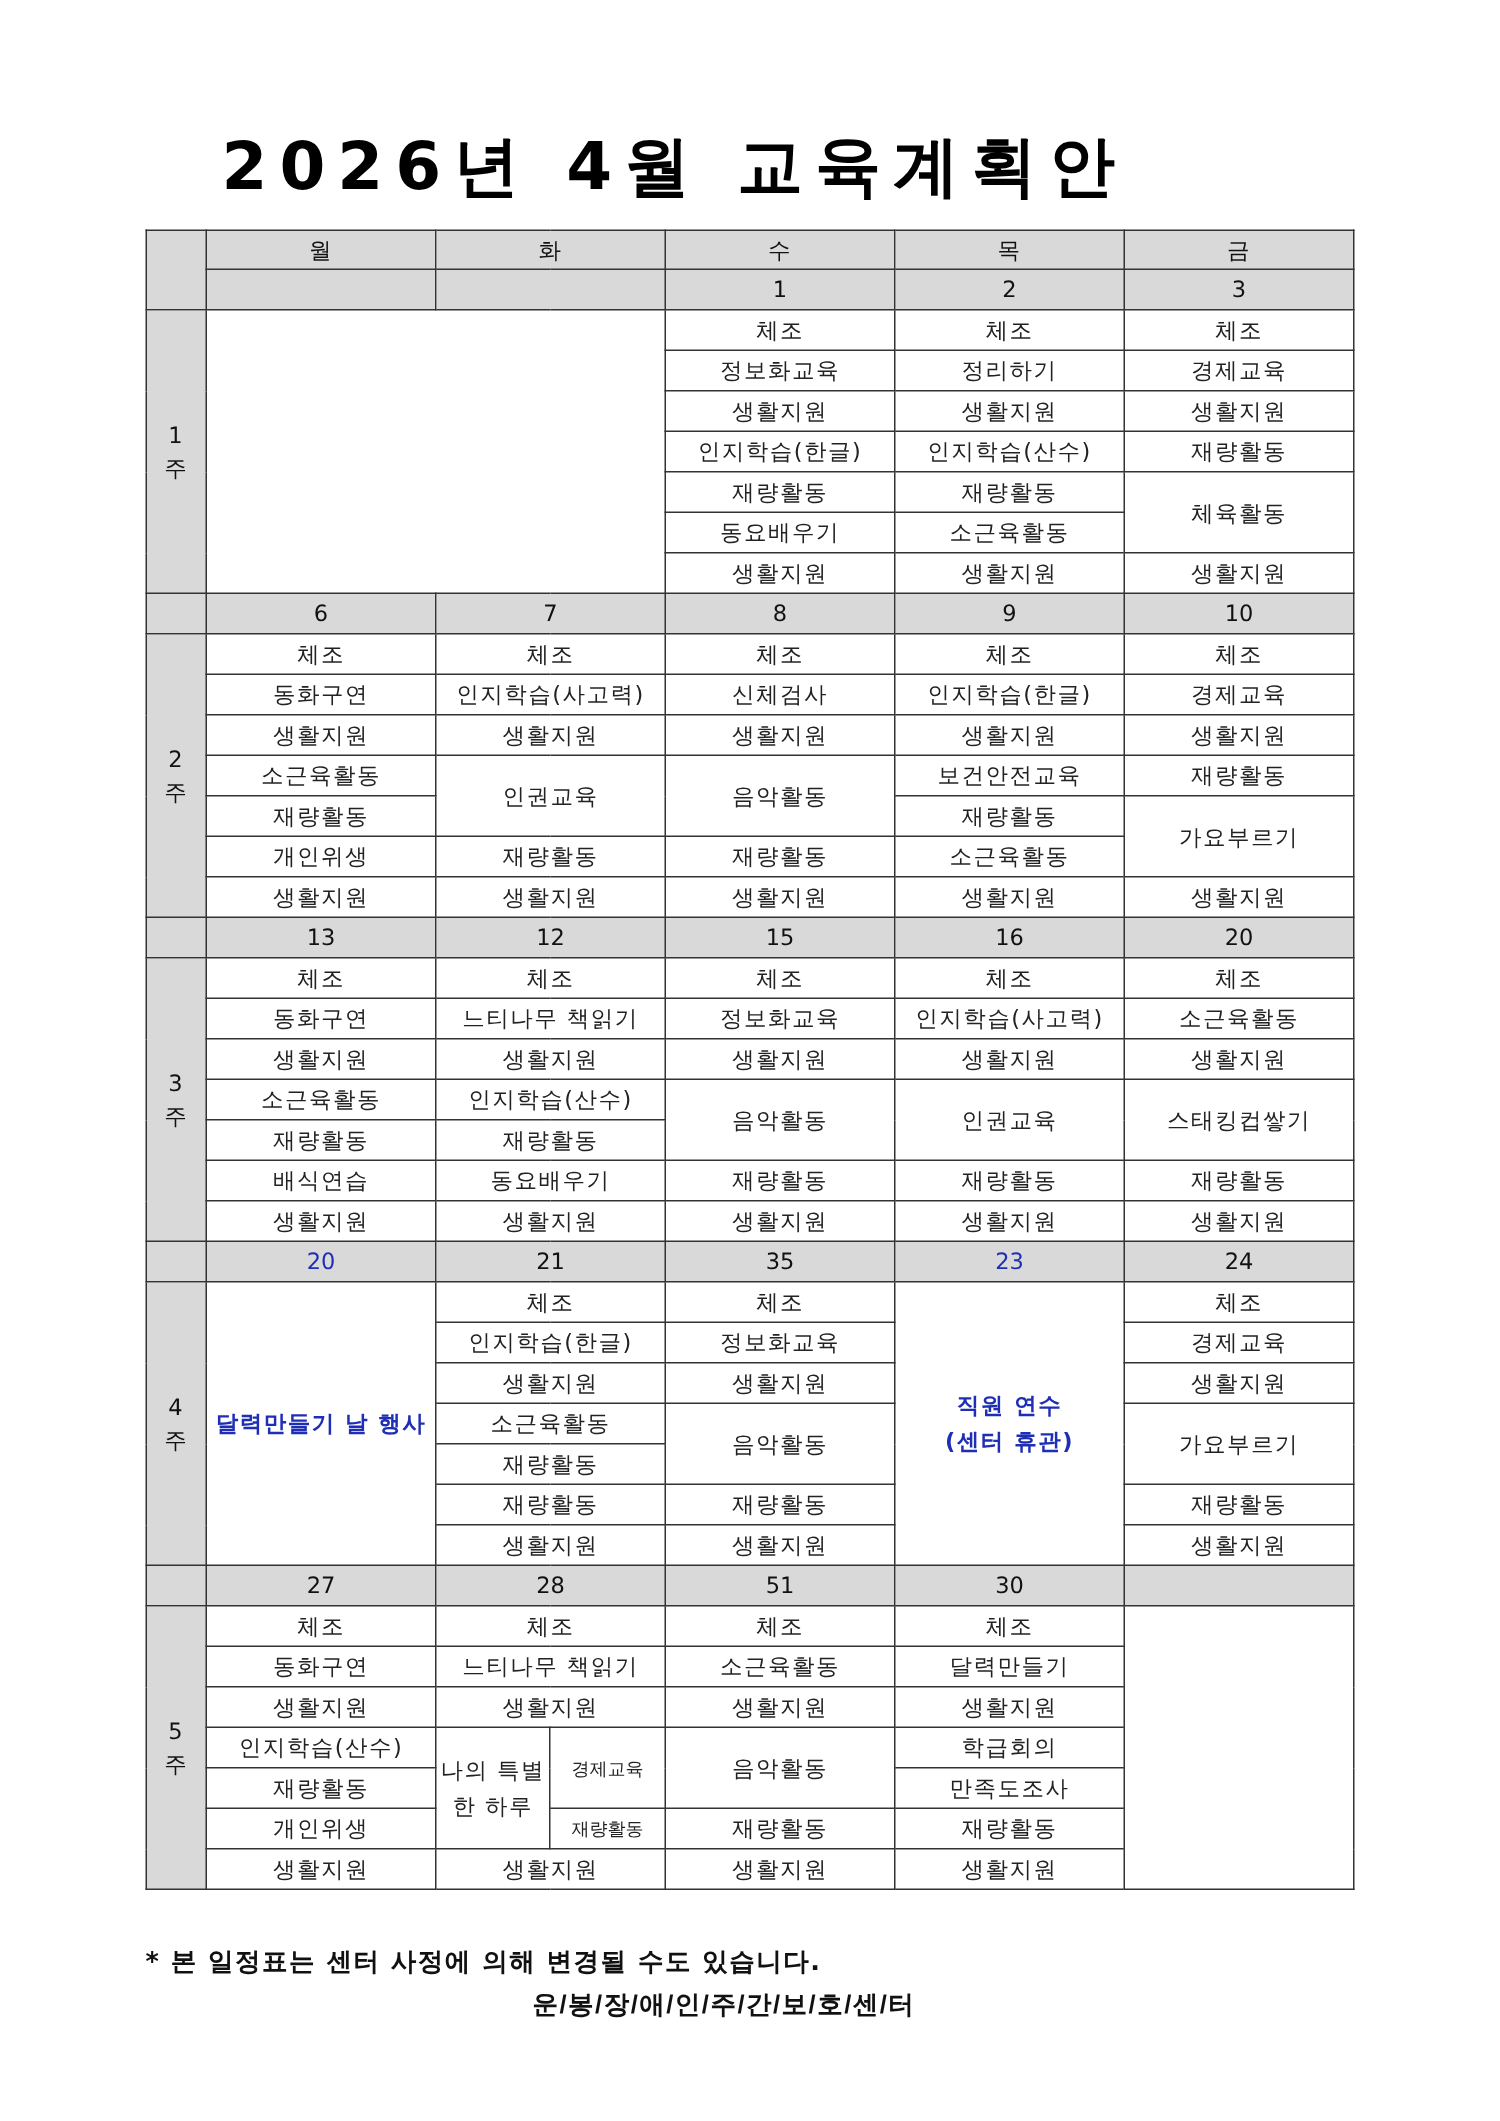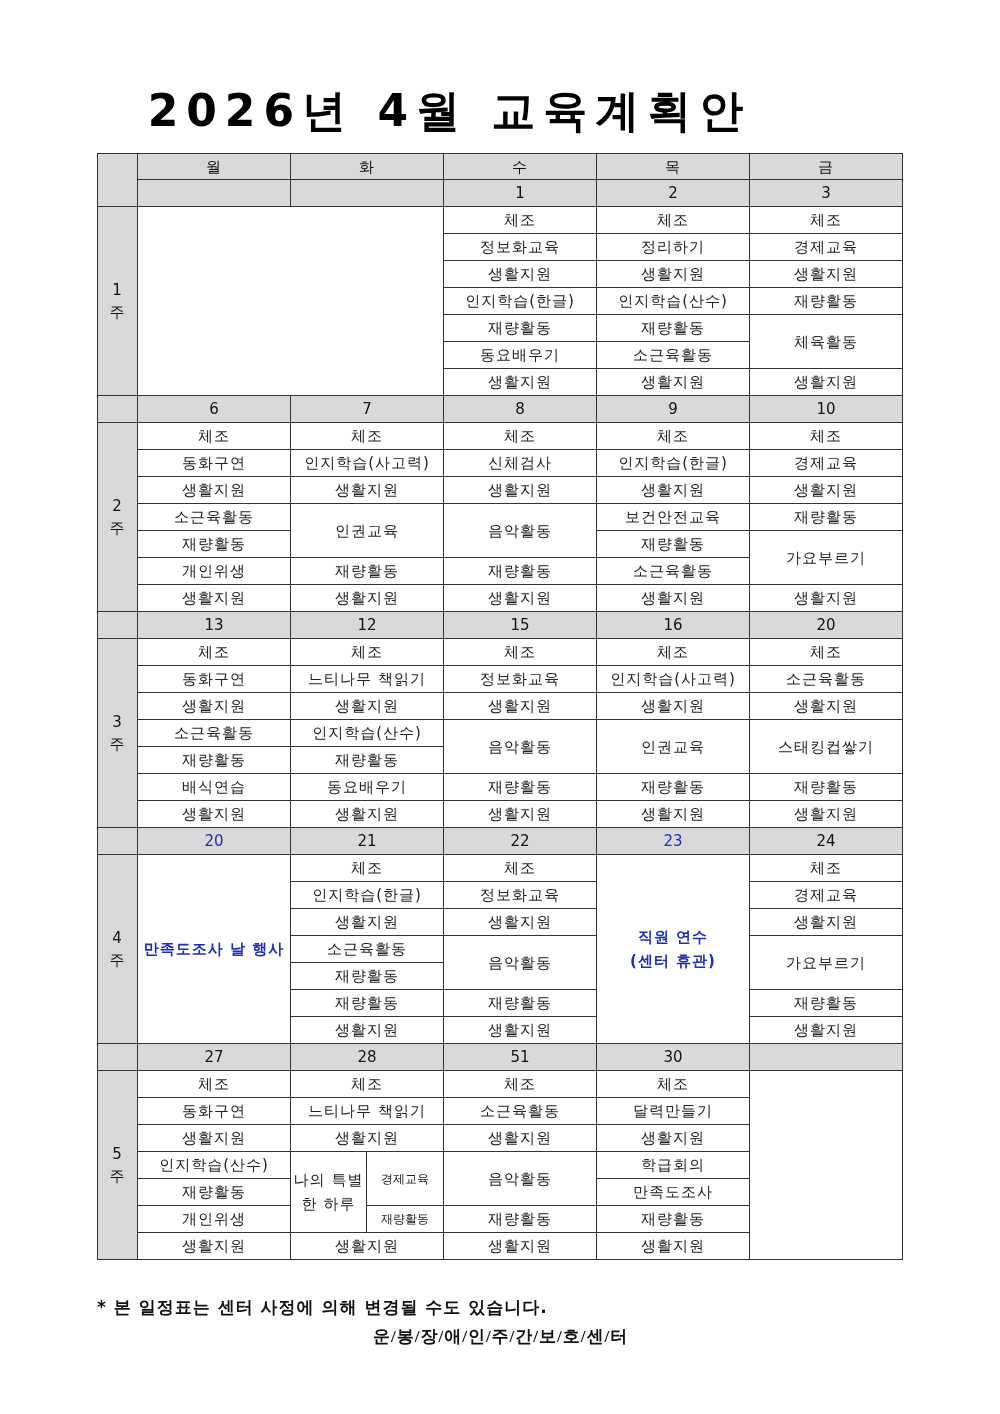--- a/index.html
+++ b/index.html
@@ -28,22 +28,22 @@
     color: #1f2fb5; font-weight: bold; font-size: 15px; letter-spacing: 1px; white-space: normal; line-height: 24px;
   }
   table.plan .small { font-size: 12px; letter-spacing: 0; }
   table.plan .wrap { white-space: normal; line-height: 24px; }
   table.plan tr.hdr th { height: 25px; }
   .note {
     position: absolute; left: 97px; top: 1296px; font-size: 17px; font-weight: bold; color: #111;
     font-family: "DejaVu Sans", sans-serif; letter-spacing: 1px;
   }
   .org {
-    position: absolute; left: 373px; top: 1325px; font-size: 17px; font-weight: bold; color: #111;
-    font-family: Liberation Serif, serif; letter-spacing: 1px;
+    position: absolute; left: 355px; top: 1325px; font-size: 17px; font-weight: bold; color: #111;
+    font-family: Liberation Sans, sans-serif; letter-spacing: 1px;
   }
 </style>
 </head>
 <body>
 
 <div class="title">2026년  4월  교육계획안</div>
 
 <table class="plan">
   <colgroup>
     <col style="width:40px">
@@ -220,28 +220,28 @@
     <td colspan="2">생활지원</td>
     <td>생활지원</td>
     <td>생활지원</td>
     <td>생활지원</td>
   </tr>
 
   <tr>
     <td class="datecell"></td>
     <td class="datecell date-blue">20</td>
     <td class="datecell" colspan="2">21</td>
-    <td class="datecell">22</td>
+    <td class="datecell">35</td>
     <td class="datecell date-blue">23</td>
     <td class="datecell">24</td>
   </tr>
 
   <tr>
     <td class="weekcell" rowspan="7"><span>4</span><br><span>주</span></td>
-    <td class="event" rowspan="7">만족도조사 날 행사</td>
+    <td class="event" rowspan="7">달력만들기 날 행사</td>
     <td colspan="2">체조</td>
     <td>체조</td>
     <td class="event" rowspan="7"><span>직원 연수</span><br><span>(센터 휴관)</span></td>
     <td>체조</td>
   </tr>
   <tr>
     <td colspan="2">인지학습(한글)</td>
     <td>정보화교육</td>
     <td>경제교육</td>
   </tr>

